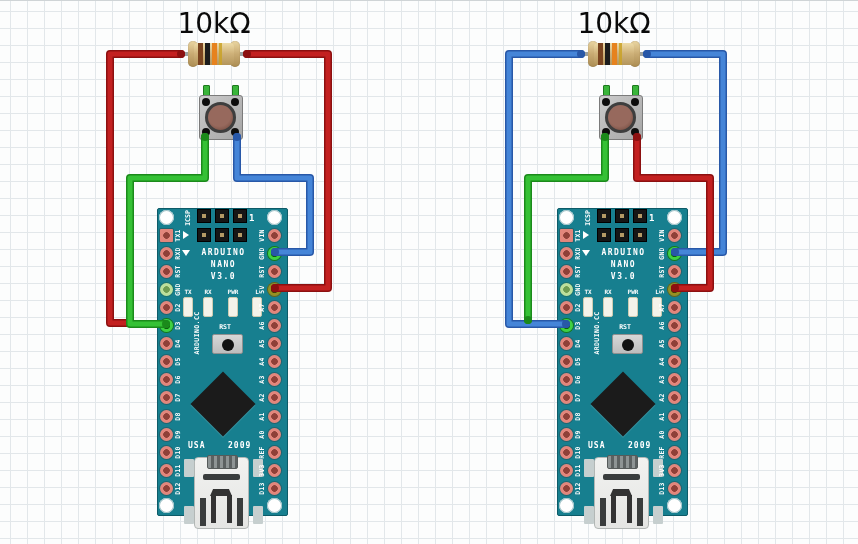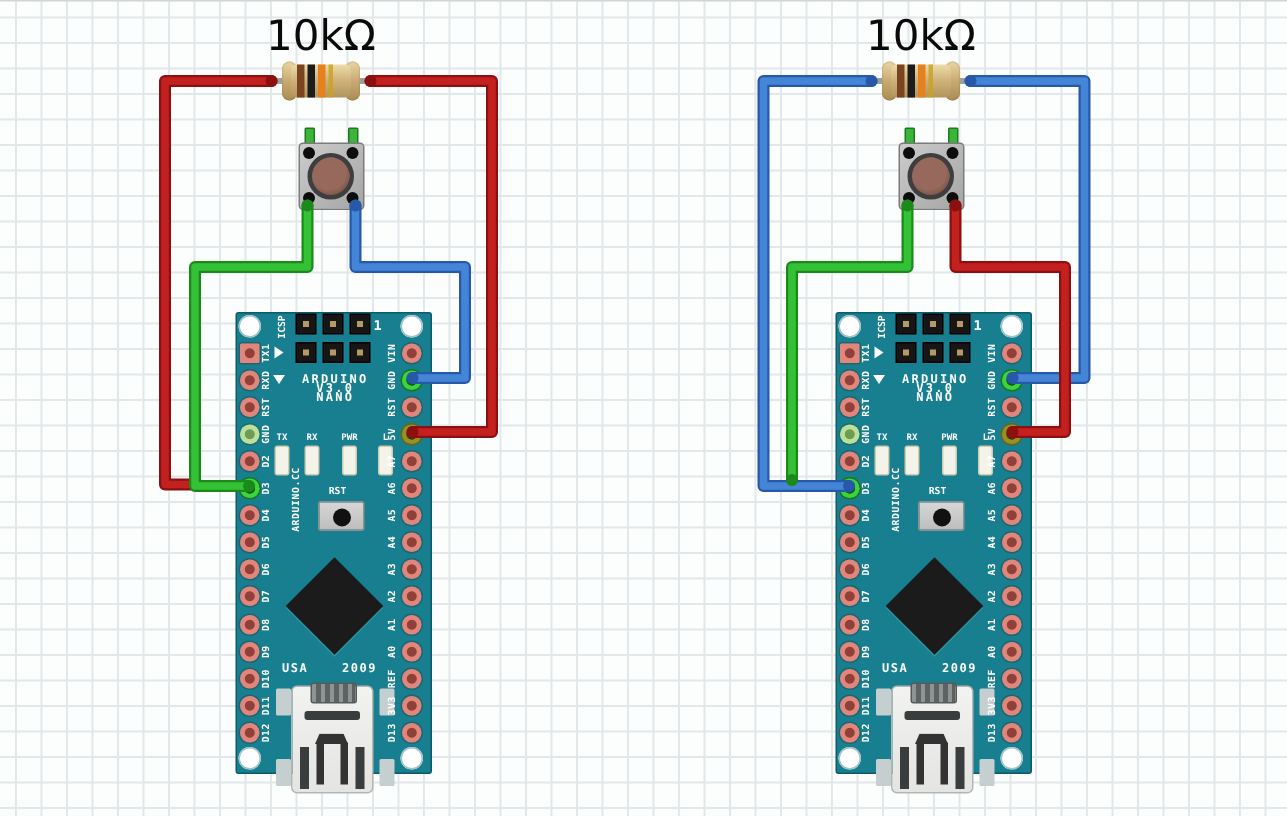--- a/index.html
+++ b/index.html
@@ -50,21 +50,21 @@
   .icsp-label,.brand-vert{position:absolute;color:#fff;font-weight:bold;
     transform:rotate(-90deg);transform-origin:center;text-align:center;}
   .icsp-label{width:26px;height:8px;line-height:8px;font-size:6.5px;left:17px;top:5px;}
   .brand-vert{width:60px;height:8px;line-height:8px;font-size:6.5px;left:9px;top:120px;letter-spacing:0.4px;}
   .pin1{position:absolute;left:91px;top:4px;color:#fff;font-size:9px;font-weight:bold;}
   .tri{position:absolute;width:0;height:0;}
   .tri.tx{left:25px;top:22px;border-top:4px solid transparent;border-bottom:4px solid transparent;border-left:6px solid #fff;}
   .tri.rx{left:24px;top:41px;border-left:4px solid transparent;border-right:4px solid transparent;border-top:6px solid #fff;}
   .title{position:absolute;left:0;width:131px;text-align:center;color:#fff;
     font-size:8px;font-weight:bold;letter-spacing:1.5px;}
-  .title.l1{top:39px}.title.l2{top:51px}.title.l3{top:45px}
+  .title.l1{top:39px}.title.l2{top:51px}.title.l3{top:63px}
   .led{position:absolute;width:10px;height:20px;top:88px;background:#f4f3ea;
     border:1px solid #cfccb2;border-radius:2px;box-sizing:border-box;}
   .led-label{position:absolute;top:79px;width:20px;text-align:center;color:#fff;
     font-size:6px;font-weight:bold;}
   .rst-label{position:absolute;left:55px;top:114px;width:24px;text-align:center;
     color:#fff;font-size:6.5px;font-weight:bold;}
   .rst-btn{position:absolute;left:54px;top:125px;width:31px;height:20px;
     background:linear-gradient(#d7d7d7,#bdbdbd);border:1px solid #909090;
     border-radius:2px;box-sizing:border-box;}
   .rst-dot{position:absolute;left:9px;top:3.5px;width:12px;height:12px;border-radius:50%;background:#111;}

